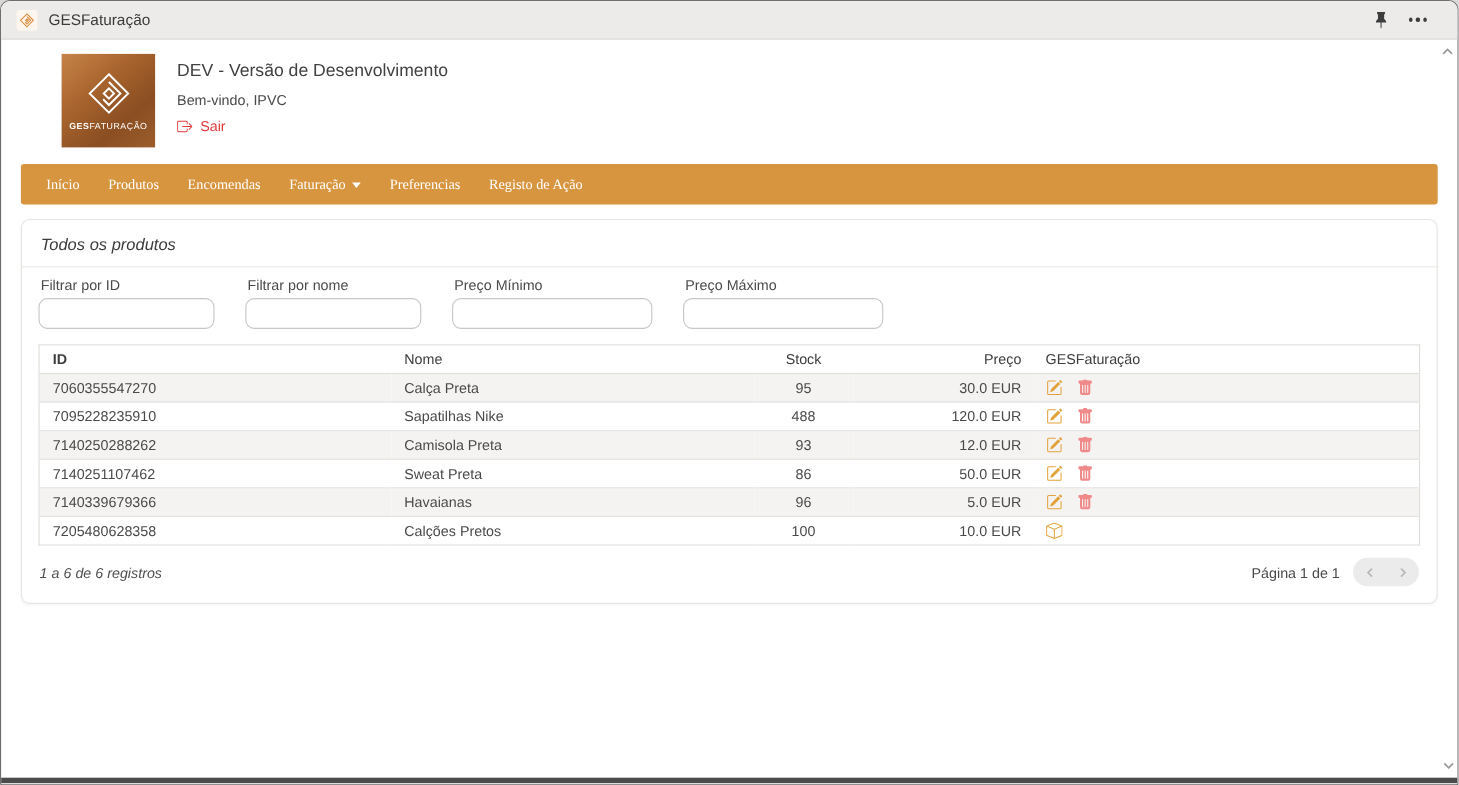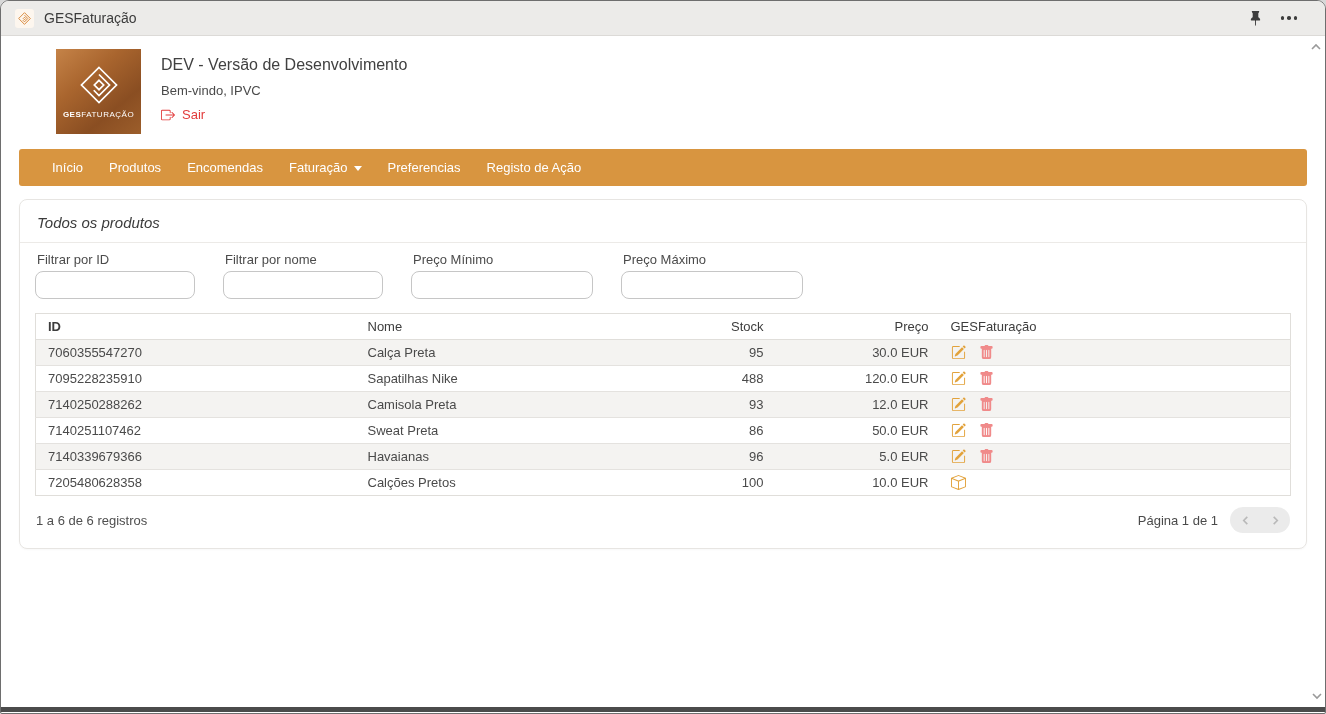--- a/index.html
+++ b/index.html
@@ -39,21 +39,21 @@
   .hdr-text{ padding-top:7px; }
   .hdr-title{ font-size:16px; color:#414141; }
   .hdr-welcome{ font-size:13px; color:#4a4a4a; margin-top:9px; }
   .logout{ display:flex; align-items:center; gap:7px; margin-top:9px; color:#e23b3b;
     font-size:13px; cursor:pointer; width:max-content; }
   .logout svg{ width:14px; height:14px; }
 
   
   .nav{
     margin:15px 18px 0; height:37px; background:#d89540; border-radius:3px;
-    display:flex; align-items:center; padding:0 20px;
+    display:flex; align-items:center; padding:0 10px;font-family:Liberation Serif, serif;
   }
   .nav-item{ color:#fff; font-size:13px; padding:0 13px; cursor:pointer;
     display:flex; align-items:center; gap:6px; height:100%; }
   .nav-item .caret{ width:0; height:0; border-left:4px solid transparent;
     border-right:4px solid transparent; border-top:5px solid #fff; margin-top:2px; }
 
   
   .card{
     margin:13px 18px 0; background:#fff; border:1px solid #e7e5e2; border-radius:8px;
     padding:0 15px; box-shadow:0 1px 2px rgba(0,0,0,.03);
@@ -70,29 +70,29 @@
 
   table{ width:100%; border-collapse:collapse; margin-top:14px;
     border:1px solid #e0deda; }
   thead th{ font-size:13px; font-weight:400; color:#3d3d3d; text-align:left;
     padding:5px 12px; border-bottom:1px solid #e0deda; white-space:nowrap; }
   tbody td{ font-size:13px; color:#4a4a4a; padding:5px 12px;
     border-bottom:1px solid #e4e2df; white-space:nowrap; }
   tbody tr:last-child td{ border-bottom:none; }
   tbody tr:nth-child(odd){ background:#f4f3f1; }
   .col-id{ width:320px;font-weight:bold; } .col-nome{ width:330px; }
-  .col-stock{ width:90px; text-align:right; }
+  .col-stock{ width:90px; text-align:center; }
   .col-preco{ width:165px; text-align:right; }
   .col-actions{ padding-left:10px; }
   .actions{ display:flex; gap:13px; align-items:center; }
   .actions svg{ width:15px; height:15px; display:block; cursor:pointer; }
 
   .table-footer{ display:flex; justify-content:space-between; align-items:center;
     padding:11px 1px 15px; }
-  .records{ font-size:13px; color:#4f4f4f; }
+  .records{ font-size:13px; color:#4f4f4f;font-style:italic; }
   .pager{ display:flex; align-items:center; gap:12px; }
   .page-info{ font-size:13px; color:#4a4a4a; }
   .page-pill{ display:flex; width:60px; height:26px; border-radius:13px;
     background:#ebebeb; overflow:hidden; }
   .page-pill button{ flex:1; border:none; background:transparent; color:#b9b9b9;
     display:flex; align-items:center; justify-content:center; cursor:default; padding:0; }
   .page-pill svg{ width:9px; height:9px; }
 
   
   .scroll-up{ position:absolute; top:6px; right:3px; }

